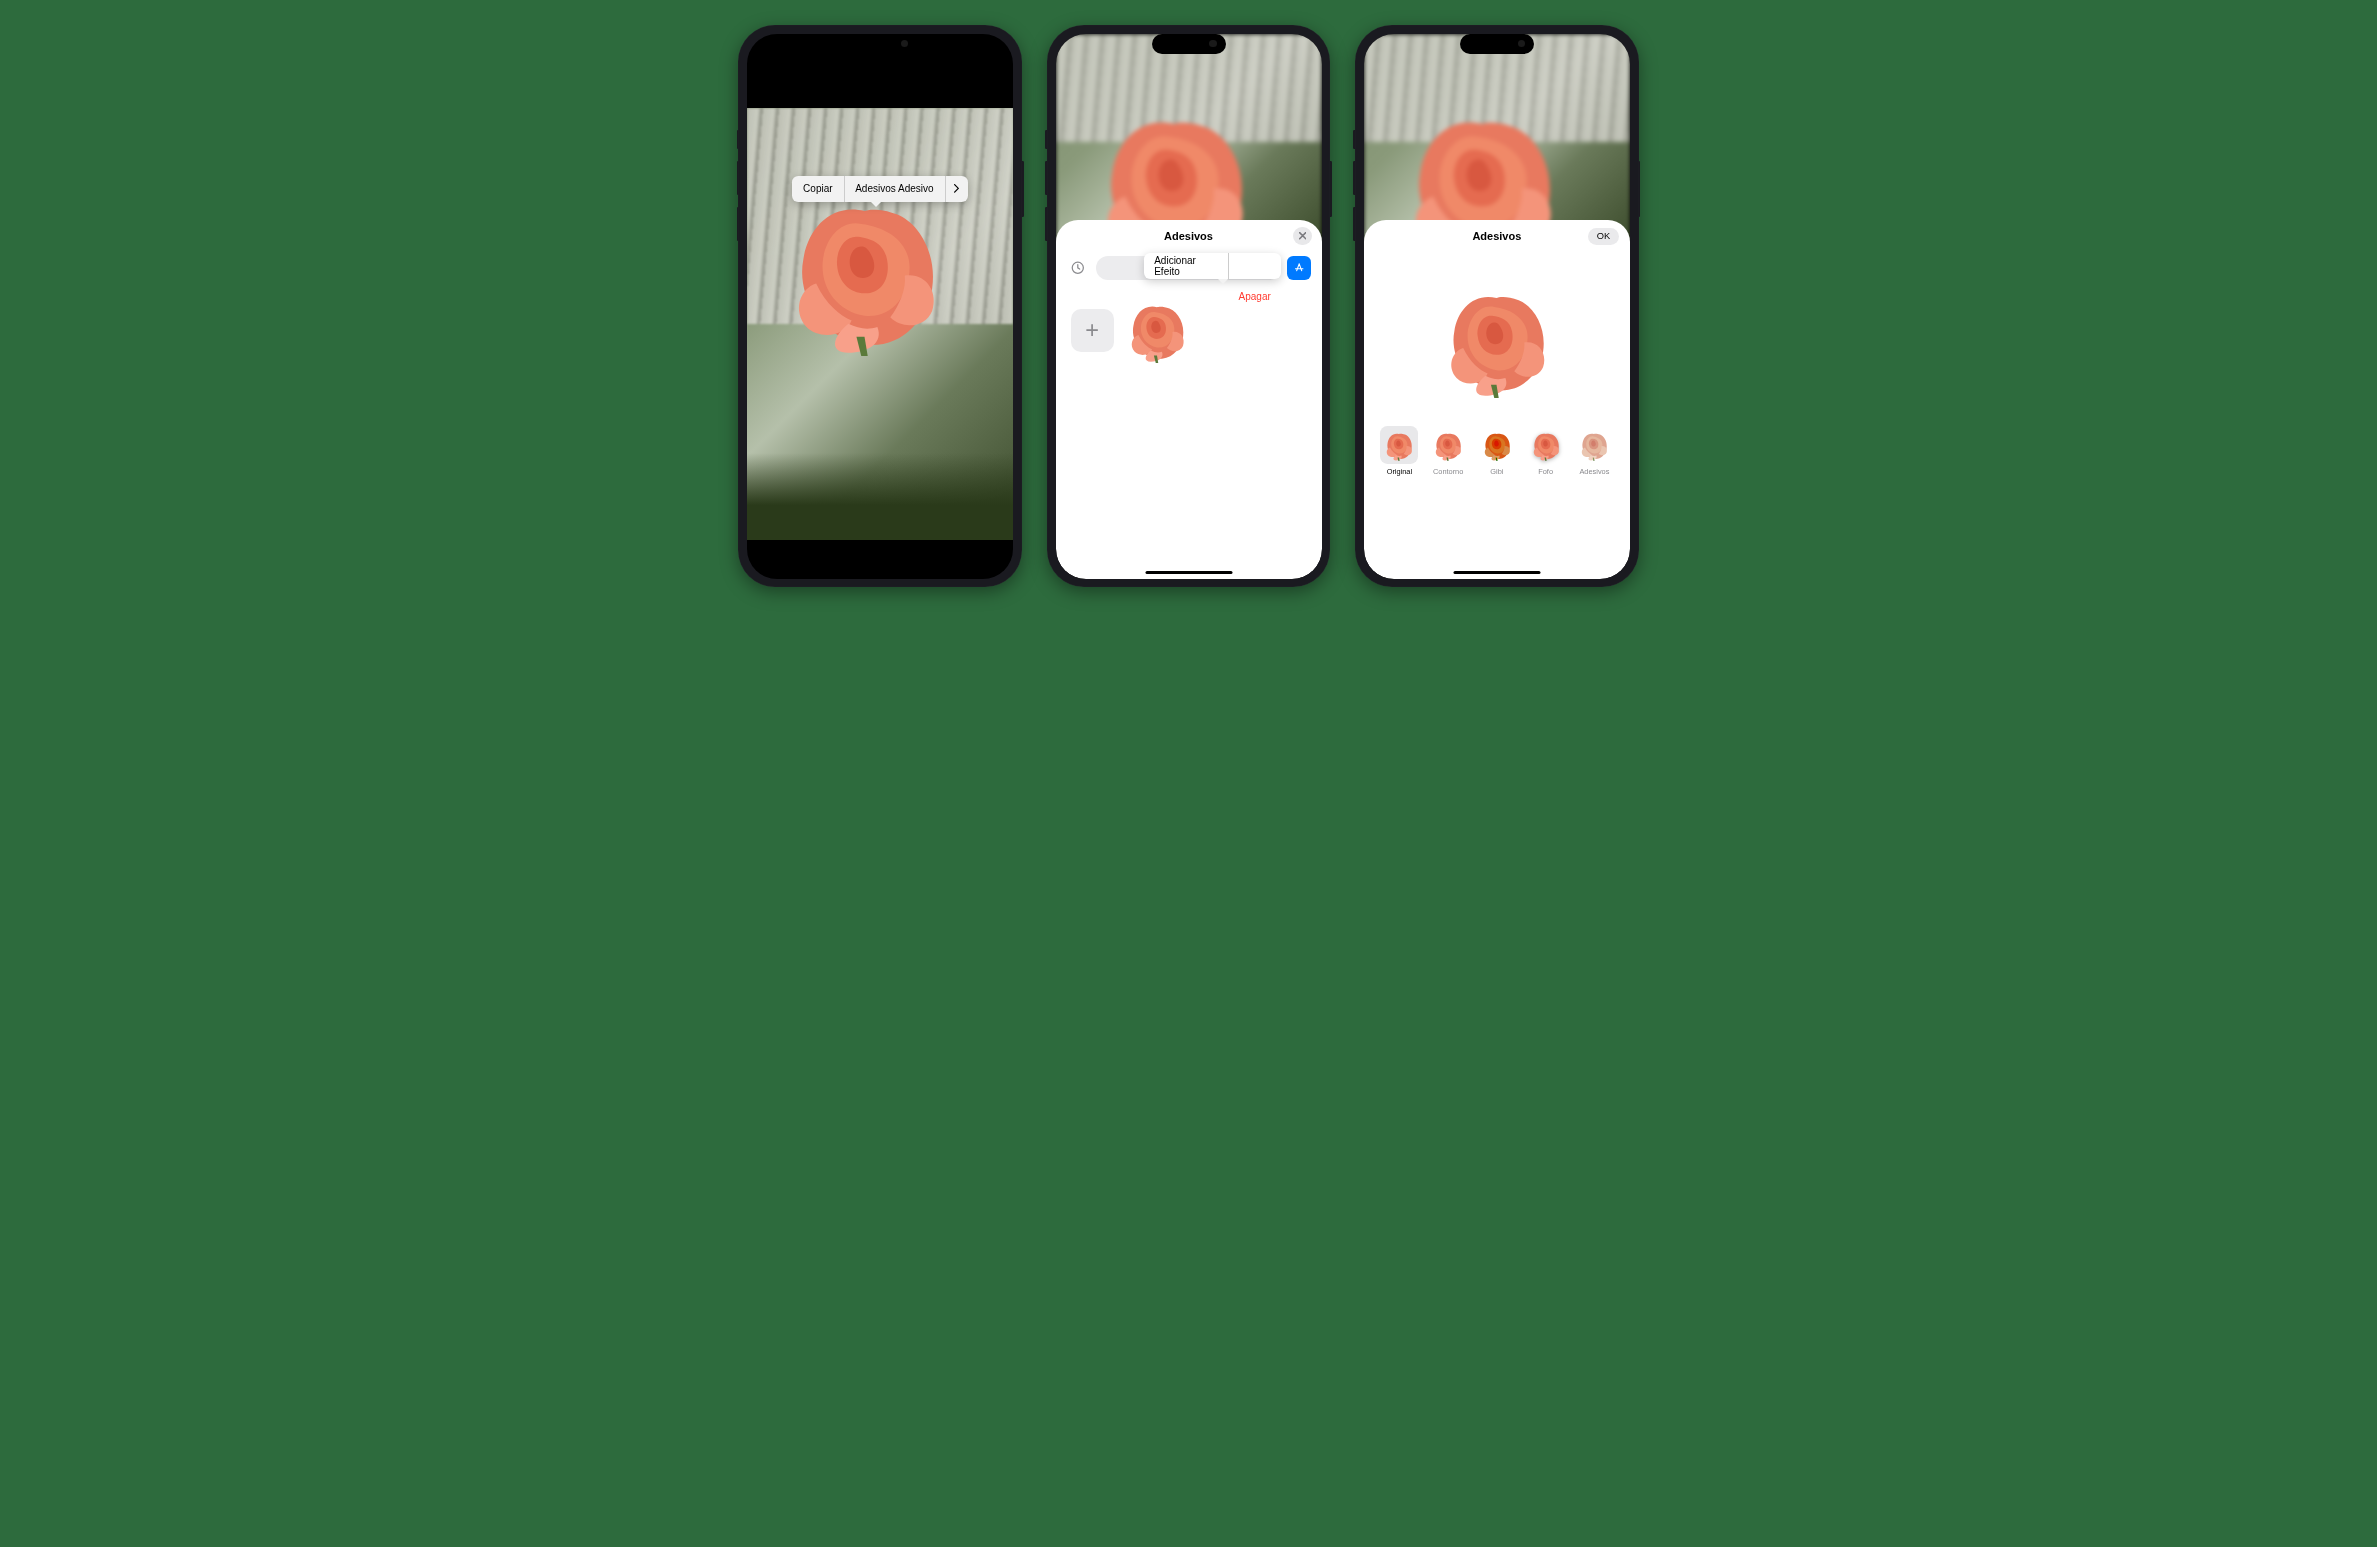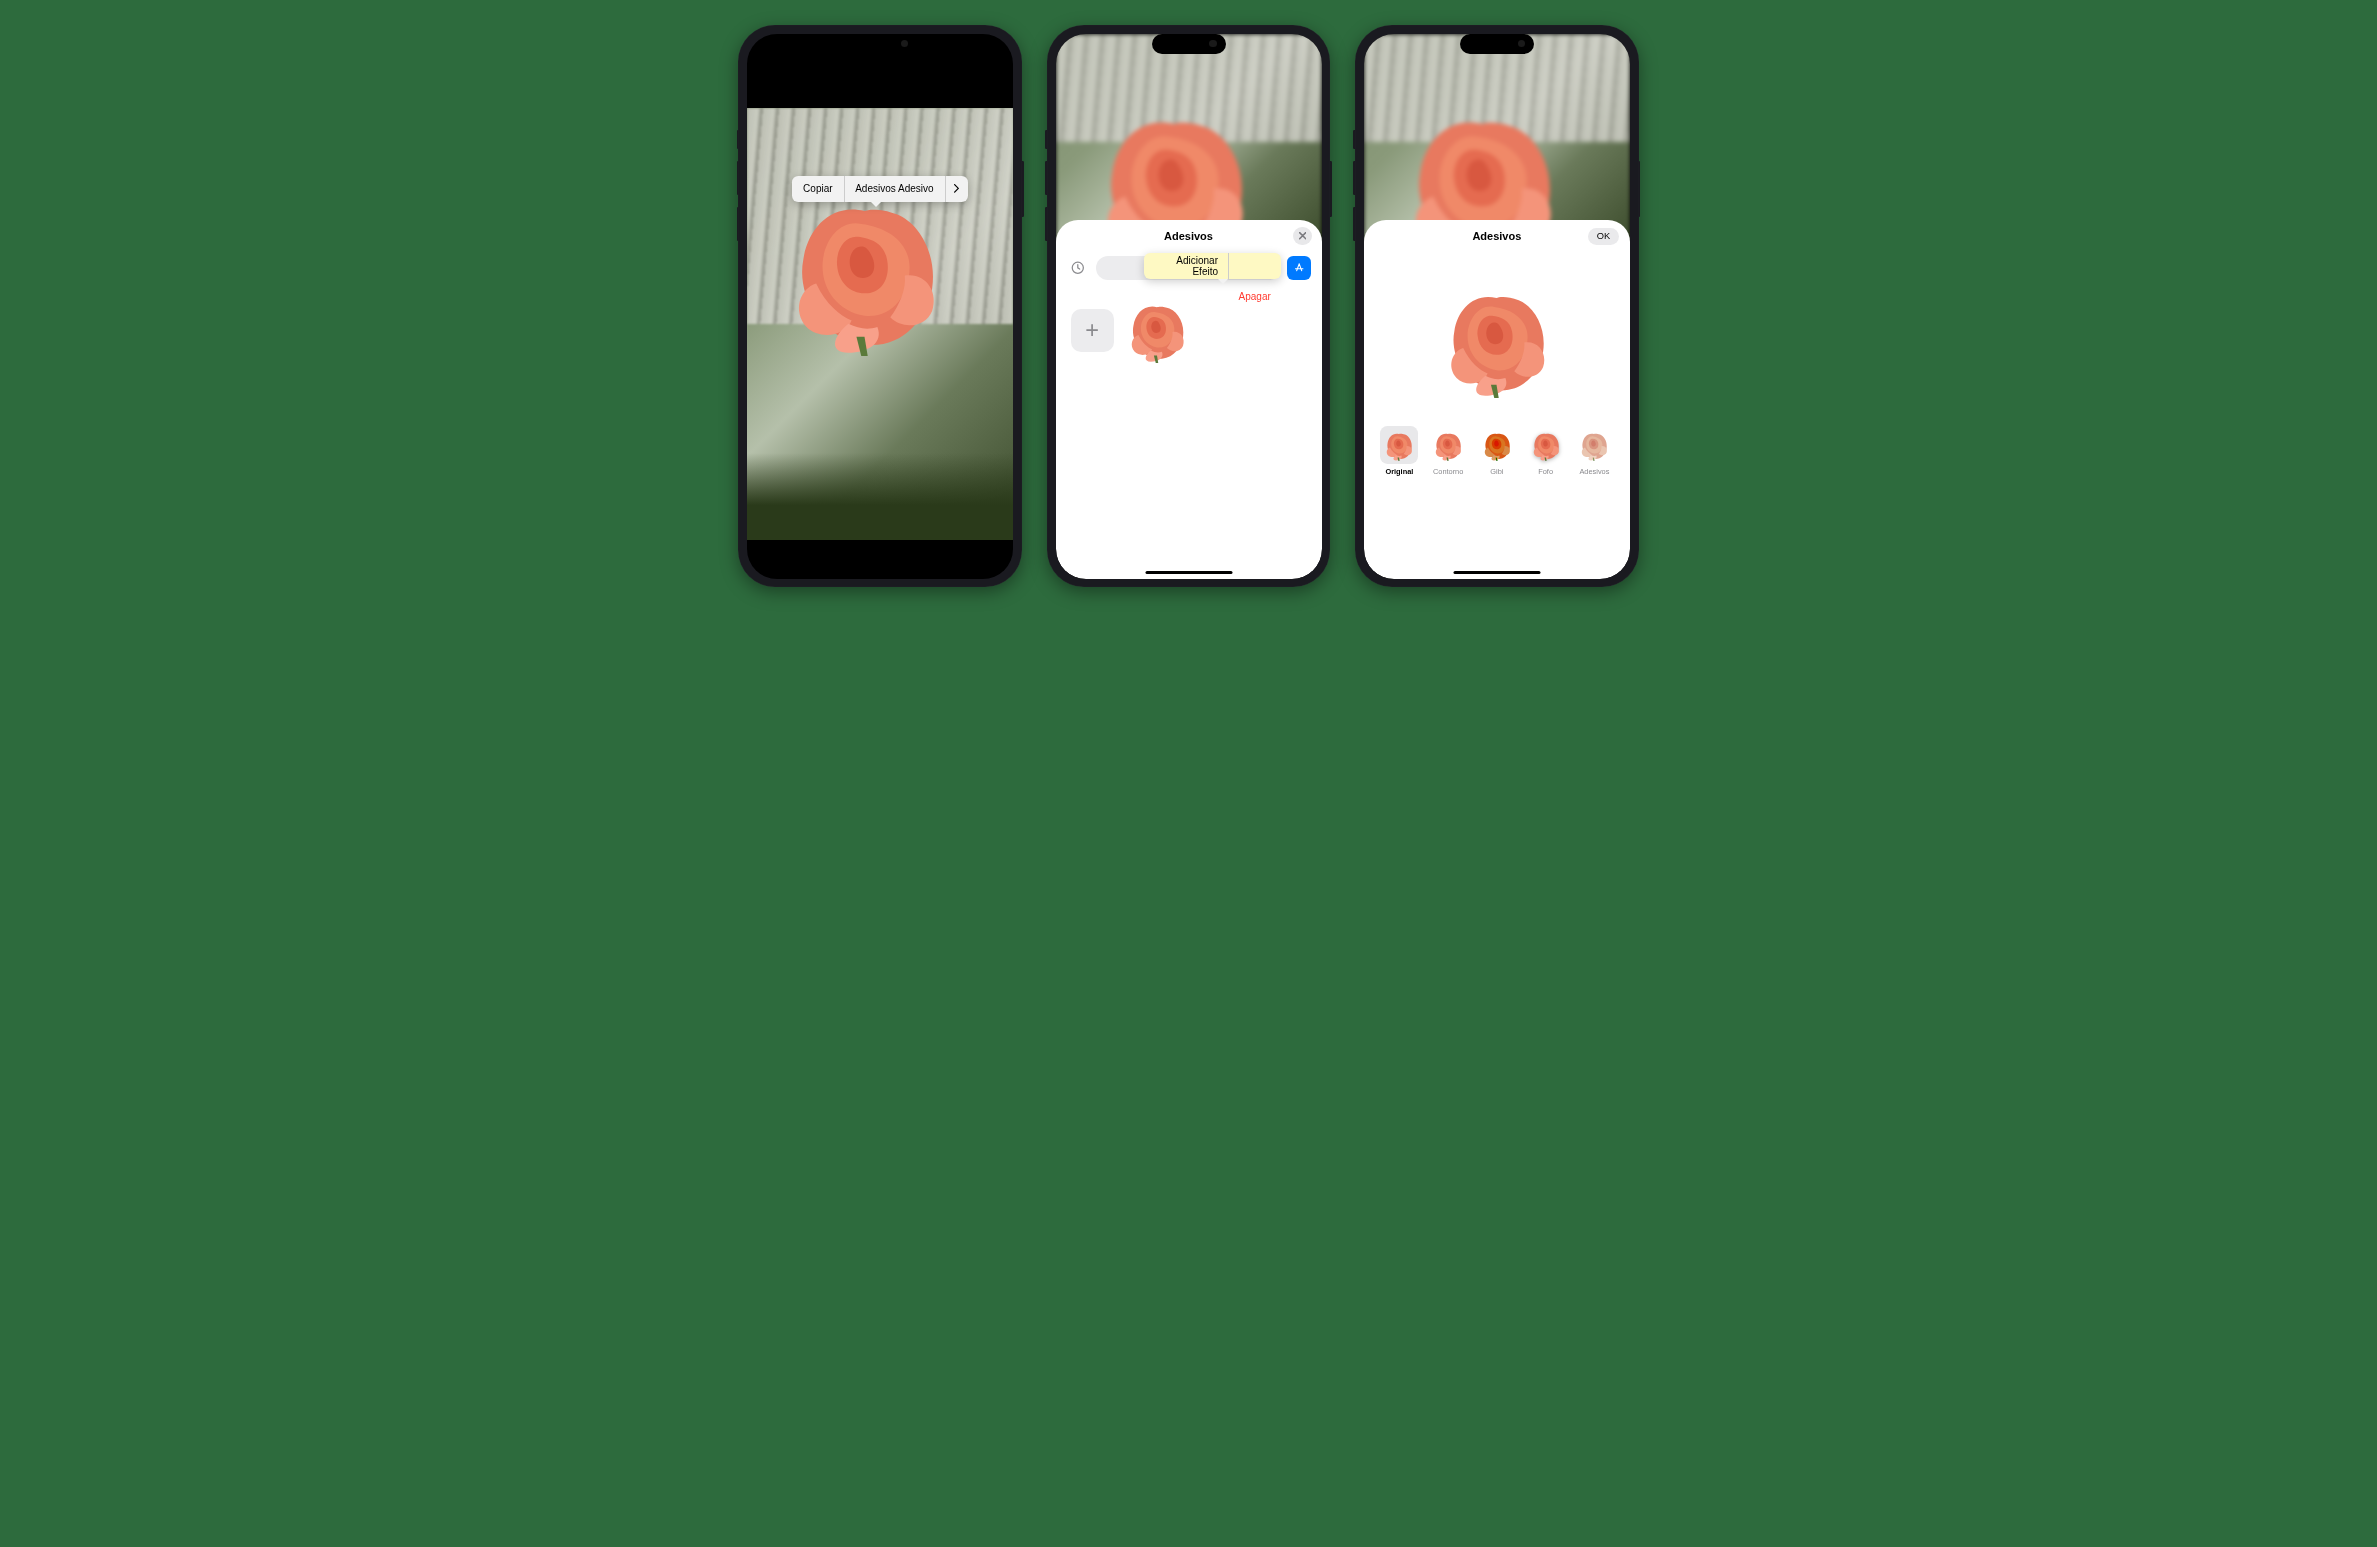--- a/index.html
+++ b/index.html
@@ -183,28 +183,27 @@
     width: 23.5px; height: 23.5px;
     background: #007aff;
     border-radius: 6.2px;
     display: flex; align-items: center; justify-content: center;
   }
   
   .sticker-menu {
     position: absolute;
     top: -3.7px;
     left: 48px;
-    background: #fef9c3;
+    background: #ffffff;
     border-radius: 6.2px;
     display: flex;
     align-items: stretch;
     box-shadow: 0 2.5px 10px rgba(0,0,0,0.2);
     height: 26px;
     z-index: 60;
-    text-align: right;
   }
   .sticker-menu .item { padding: 0 10px; font-size: 10px; display: flex; align-items: center; }
   .sticker-menu .item.danger { color: #ff3b30; margin-top: 44px; }
   .sticker-menu .divider { width: 0.6px; background: #ccc; }
   .sticker-menu::after {
     content: "";
     position: absolute;
     bottom: -5px;
     left: 74px;
     width: 0; height: 0;
@@ -253,21 +252,21 @@
   }
   .effect-thumb {
     width: 38px; height: 38px;
     border-radius: 7.4px;
     display: flex; align-items: center; justify-content: center;
     position: relative;
   }
   .effect.selected .effect-thumb { background: #e8e8ea; }
   .effect-thumb .mini-rose { width: 30px; height: 28px; }
   .effect-label { font-size: 7.4px; color: #8a8a8e; }
-  .effect.selected .effect-label { color: #000; font-weight: 700; }
+  .effect.selected .effect-label { color: #000; font-weight: 400; }
   
   .outline-white { filter: drop-shadow(0 0 0 white) drop-shadow(0 0 0.6px white) drop-shadow(0 0 0.6px white); }
   .comic { filter: contrast(2) saturate(1.5) brightness(0.85); }
   .puffy { filter: drop-shadow(0 1.2px 1.9px rgba(0,0,0,0.3)); }
   .shiny { filter: brightness(1.3) saturate(0.6); }
   
   .home-indicator {
     position: absolute;
     bottom: 5px;
     left: 50%;

